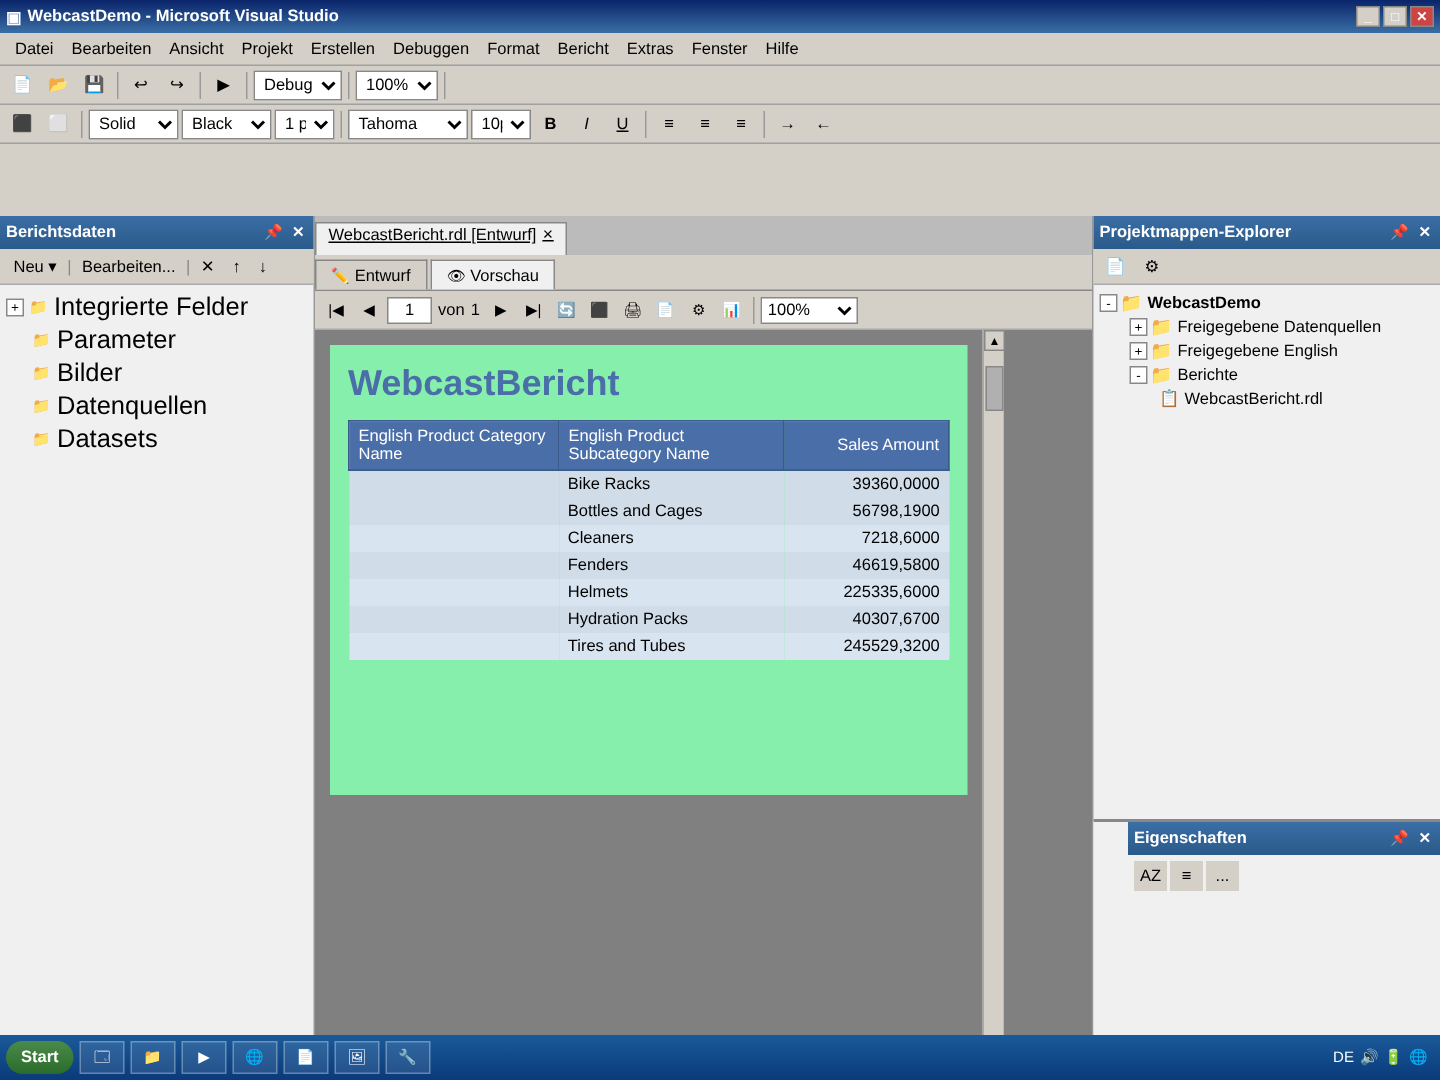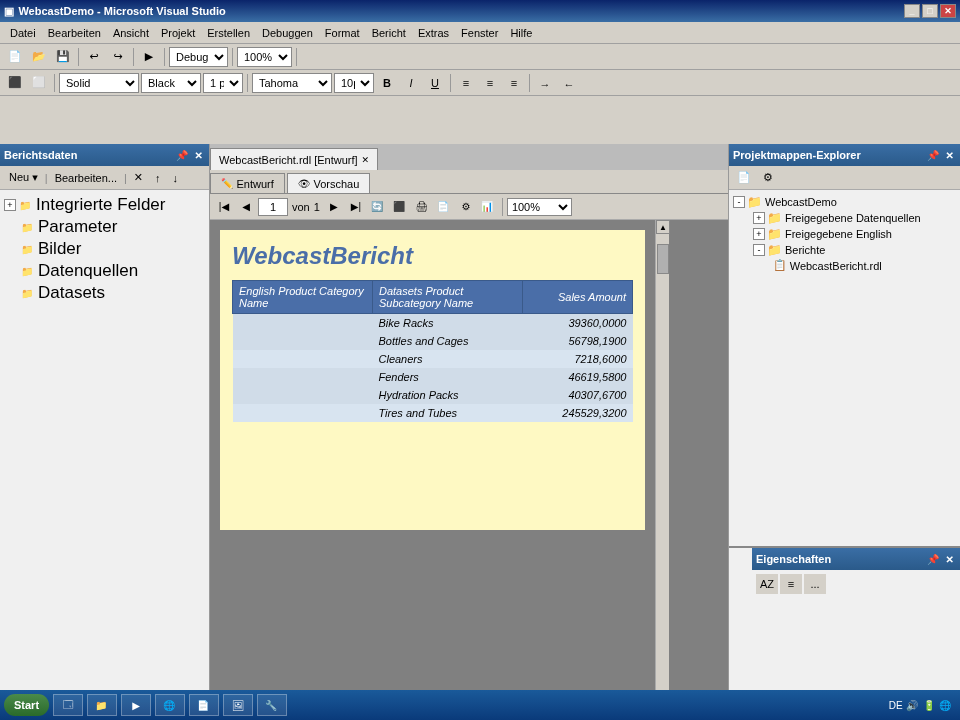--- a/index.html
+++ b/index.html
@@ -114,28 +114,29 @@
     
     .doc-tab-bar {
       display: flex;
       align-items: flex-end;
       background: #bbb;
       padding-top: 2px;
       height: 26px;
     }
     .doc-tab {
       display: flex;
-      align-items: center;
+      align-items: flex-start;
       background: #d4d0c8;
       border: 1px solid #888;
       border-bottom: none;
       padding: 2px 8px;
       font-size: 11px;
       cursor: pointer;
       height: 22px;
+      text-decoration: underline;
     }
     .doc-tab.active { background: #f0f0f0; }
     .doc-tab-close { margin-left: 4px; font-size: 9px; cursor: pointer; }
 
     
     .design-tabs {
       display: flex;
       background: #d4d0c8;
       border-bottom: 1px solid #888;
       height: 24px;
@@ -177,24 +178,23 @@
     .page-input { width: 30px; height: 18px; text-align: center; border: 1px solid #888; font-size: 11px; }
     .zoom-dropdown { height: 18px; font-size: 11px; border: 1px solid #888; background: white; }
 
     .report-content {
       padding: 10px;
       overflow: auto;
       height: calc(100% - 26px);
     }
 
     .report-paper {
-      background: #fef9c3;
+      background: #86efac;
       padding: 12px;
       min-height: 300px;
-      font-style: italic;
     }
 
     .report-title {
       color: #4a6ea8;
       font-size: 24px;
       font-weight: bold;
       margin-bottom: 10px;
     }
 
     .report-table {
@@ -364,21 +364,21 @@
   <select class="toolbar-dropdown" style="width:55px;">
     <option>100%</option>
   </select>
   <div class="toolbar-sep"></div>
 </div>
 
 <div class="toolbar2">
   <div class="toolbar-btn">⬛</div>
   <div class="toolbar-btn">⬜</div>
   <div class="toolbar-sep"></div>
-  <select class="toolbar-dropdown" style="width:80px;">
+  <select class="toolbar-dropdown" style="width:60px;">
     <option>Solid</option>
   </select>
   <select class="toolbar-dropdown" style="width:60px;">
     <option>Black</option>
   </select>
   <select class="toolbar-dropdown" style="width:40px;">
     <option>1 pt</option>
   </select>
   <div class="toolbar-sep"></div>
   <select class="toolbar-dropdown" style="width:80px;">
@@ -486,21 +486,21 @@
 
       <div class="report-wrapper">
         <div class="report-content">
           <div class="report-paper">
             <div class="report-title">WebcastBericht</div>
 
             <table class="report-table">
               <thead>
                 <tr>
                   <th style="width:140px;">English Product Category Name</th>
-                  <th style="width:150px;">Datasets Product Subcategory Name</th>
+                  <th style="width:150px;">English Product Subcategory Name</th>
                   <th class="right" style="width:110px;">Sales Amount</th>
                 </tr>
               </thead>
               <tbody id="report-table-body">
                   <tr class="row-sub2">
       <td></td>
       <td>Bike Racks</td>
       <td class="right">39360,0000</td>
     </tr>
                   <tr class="row-sub2">
@@ -511,20 +511,25 @@
                   <tr class="row-sub">
       <td></td>
       <td>Cleaners</td>
       <td class="right">7218,6000</td>
     </tr>
                   <tr class="row-sub2">
       <td></td>
       <td>Fenders</td>
       <td class="right">46619,5800</td>
     </tr>
+                  <tr class="row-sub">
+      <td></td>
+      <td>Helmets</td>
+      <td class="right">225335,6000</td>
+    </tr>
                   <tr class="row-sub2">
       <td></td>
       <td>Hydration Packs</td>
       <td class="right">40307,6700</td>
     </tr>
                   <tr class="row-sub">
       <td></td>
       <td>Tires and Tubes</td>
       <td class="right">245529,3200</td>
     </tr>
@@ -552,21 +557,21 @@
       </div>
     </div>
     <div class="panel-toolbar">
       <div class="toolbar-btn">📄</div>
       <div class="toolbar-btn">⚙</div>
     </div>
     <div class="solution-tree">
       <div class="sol-item">
         <span class="sol-toggle">-</span>
         <span class="sol-folder">📁</span>
-        <span style="font-weight:normal;">WebcastDemo</span>
+        <span style="font-weight:bold;">WebcastDemo</span>
       </div>
       <div class="sol-item" style="padding-left:20px;">
         <span class="sol-toggle">+</span>
         <span class="sol-folder">📁</span>
         <span>Freigegebene Datenquellen</span>
       </div>
       <div class="sol-item" style="padding-left:20px;">
         <span class="sol-toggle">+</span>
         <span class="sol-folder">📁</span>
         <span>Freigegebene English</span>

